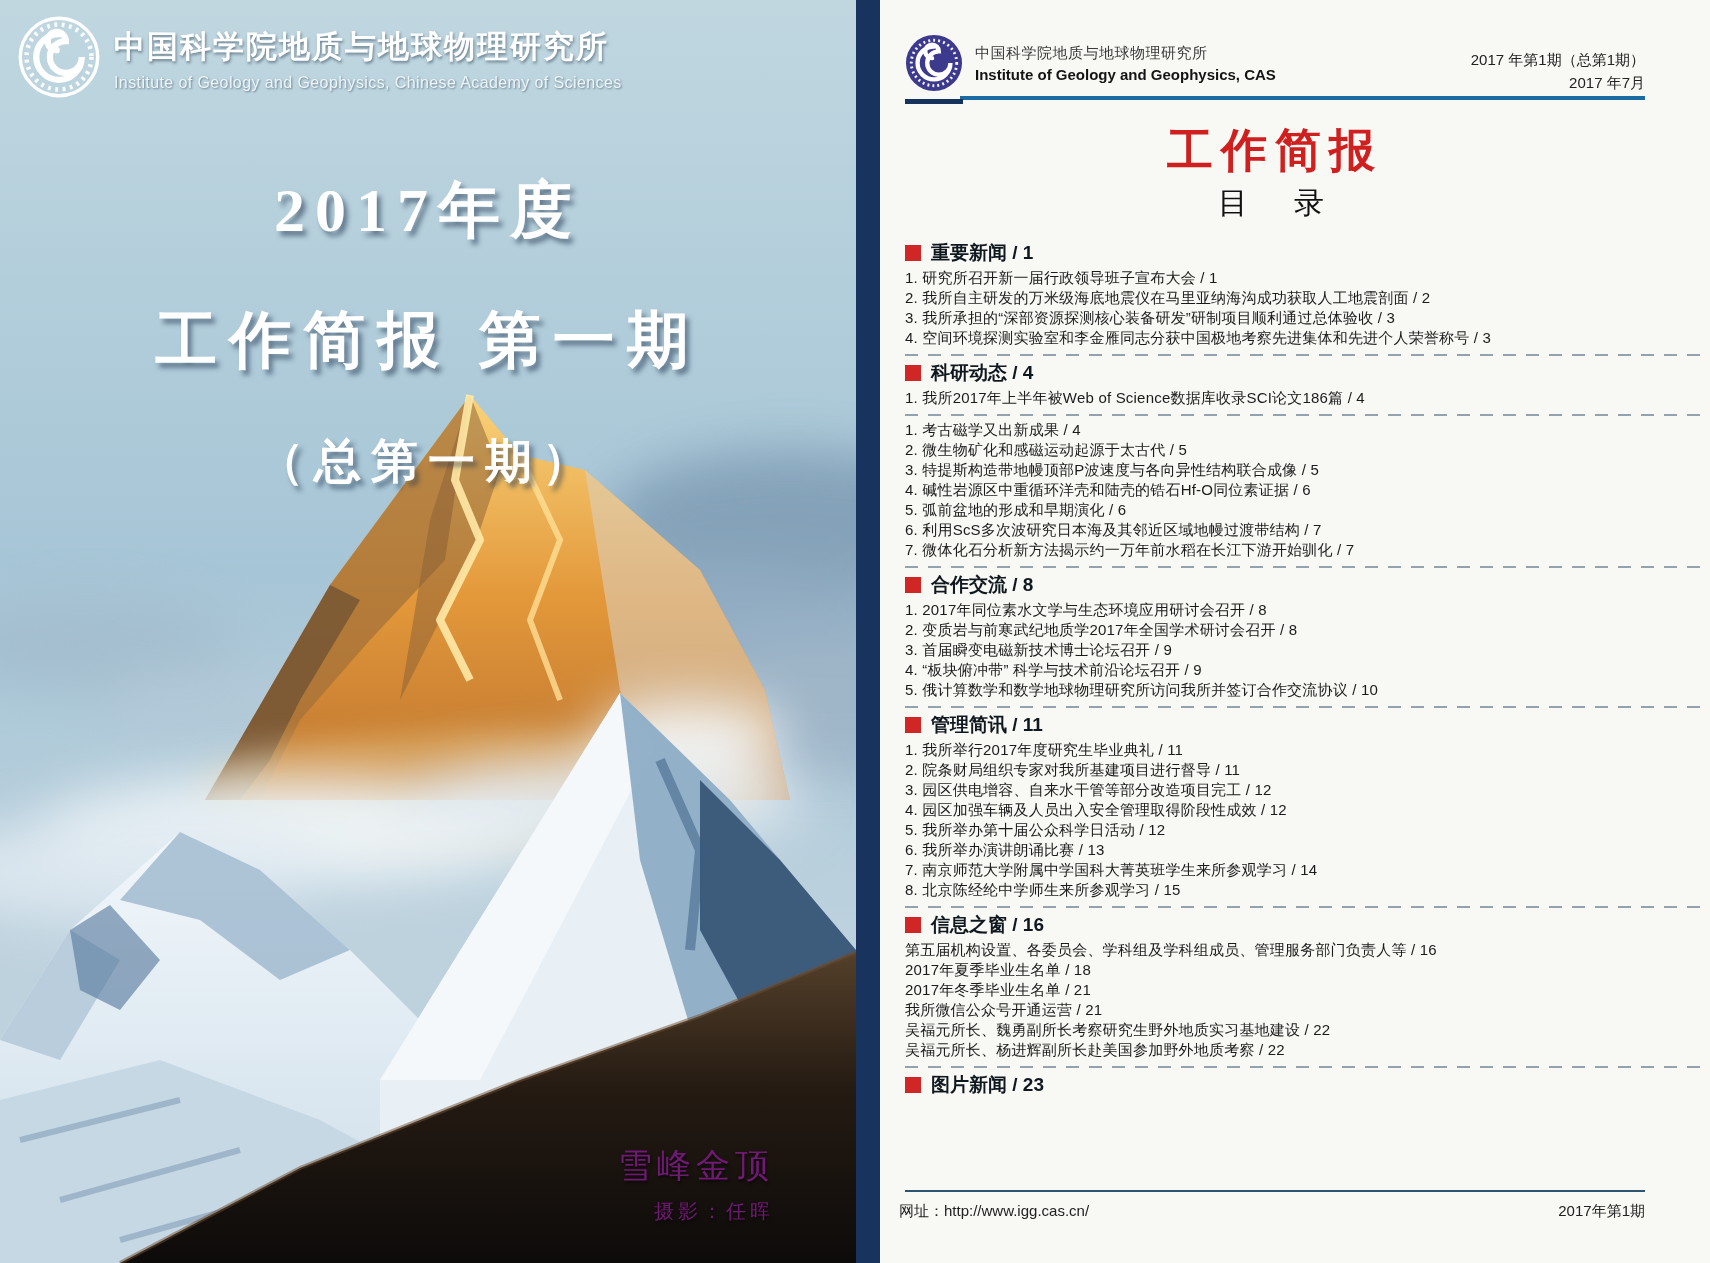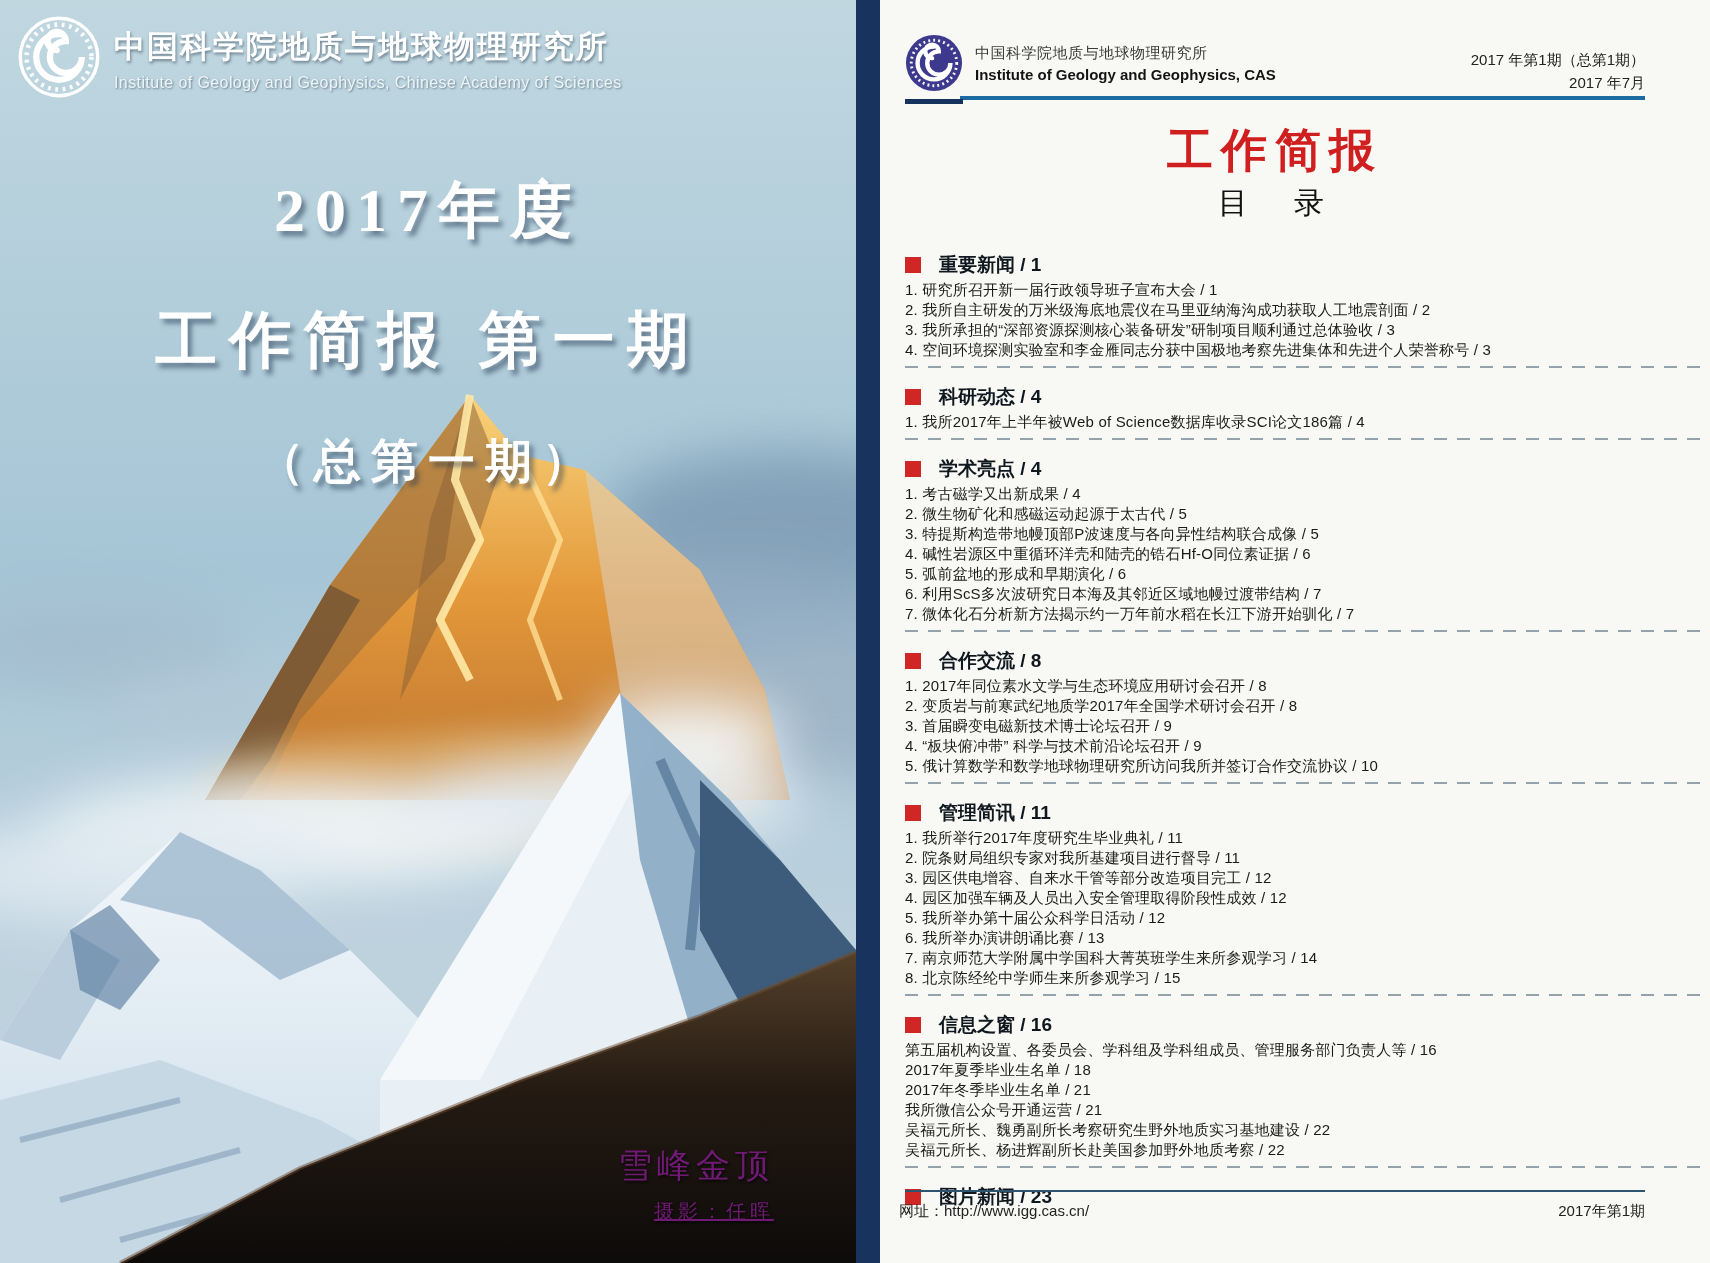--- a/index.html
+++ b/index.html
@@ -21,39 +21,39 @@
   .cover-title{position:absolute;left:0;top:168px;width:856px;text-align:center;color:#ffffff;
     font-family:"Liberation Serif","DejaVu Serif",serif;font-weight:bold;
     text-shadow:4px 5px 5px rgba(35,55,80,.55);}
   .cover-title .l1{font-size:62px;letter-spacing:10px;}
   .cover-title .l2{font-size:62px;letter-spacing:12px;margin-top:46px;}
   .cover-title .l3{font-size:47px;letter-spacing:10px;margin-top:48px;}
   .cover-caption{position:absolute;right:82px;bottom:38px;text-align:right;color:#701a75;
     font-family:"Liberation Serif","DejaVu Serif",serif;
     text-shadow:1px 2px 3px rgba(0,0,0,.65);}
   .cover-caption .cap-title{font-size:34px;letter-spacing:5px;}
-  .cover-caption .cap-credit{font-size:20px;letter-spacing:4px;margin-top:9px;text-decoration:underline;}
+  .cover-caption .cap-credit{font-size:20px;letter-spacing:4px;margin-top:9px;}
   
   .spine{position:absolute;left:856px;top:0;width:24px;height:1263px;background:#17335e;}
   
   .toc-page{position:absolute;left:880px;top:0;width:830px;height:1263px;background:#f8f8f4;}
   .toc-header{position:absolute;left:25px;top:34px;display:flex;align-items:center;gap:12px;}
   .toc-logo{width:58px;height:58px;flex:0 0 auto;}
   .toc-org-cn{font-size:15px;color:#3a3a3a;letter-spacing:.5px;}
   .toc-org-en{font-size:15px;font-weight:bold;color:#141414;margin-top:3px;}
   .toc-issue{position:absolute;right:65px;top:48px;text-align:right;font-size:15px;color:#222;line-height:23px;}
   .rule-main{position:absolute;left:80px;right:65px;top:96px;height:4px;background:#1a6ca3;}
   .rule-seg{position:absolute;left:25px;width:58px;top:99px;height:5px;background:#15335c;}
   .toc-title{position:absolute;left:25px;right:65px;top:120px;text-align:center;
     color:#cf1f1f;font-size:46px;font-weight:bold;letter-spacing:8px;}
   .toc-contents{position:absolute;left:25px;right:65px;top:183px;text-align:center;
     color:#111;font-size:30px;font-weight:normal;letter-spacing:8px;}
   .toc-body{position:absolute;left:25px;right:8px;top:236px;}
-  .toc-section-title{display:flex;align-items:center;gap:18px;font-size:19px;font-weight:bold;
-    color:#10181f;line-height:22px;margin:18px 0 4px;}
+  .toc-section-title{display:flex;align-items:center;gap:10px;font-size:19px;font-weight:bold;
+    color:#10181f;line-height:22px;margin:6px 0 4px;}
   .bullet{width:16px;height:16px;background:#d02726;flex:0 0 auto;}
   .toc-item{font-size:15px;color:#1b1b1b;line-height:20px;letter-spacing:.2px;}
   .toc-sep{height:2px;margin:6px 0 4px;
     background:repeating-linear-gradient(90deg,#93a2ad 0 13px,transparent 13px 23px);}
   .footer-rule{position:absolute;left:25px;right:65px;top:1190px;height:2px;background:#2e5570;}
   .toc-footer{position:absolute;left:19px;right:65px;top:1202px;display:flex;
     justify-content:space-between;font-size:15px;color:#222;}
 </style>
 </head>
 <body>
@@ -201,24 +201,20 @@
       <div class="toc-sep"></div>
       <div>
         <div class="toc-section-title">
           <span class="bullet"></span>
           <span>科研动态 / 4</span>
         </div>
         <div class="toc-item">1. 我所2017年上半年被Web of Science数据库收录SCI论文186篇 / 4</div>
       </div>
       <div class="toc-sep"></div>
       <div>
-        <div class="toc-section-title">
-          <span class="bullet"></span>
-          <span>学术亮点 / 4</span>
-        </div>
         <div class="toc-item">1. 考古磁学又出新成果 / 4</div>
         <div class="toc-item">2. 微生物矿化和感磁运动起源于太古代 / 5</div>
         <div class="toc-item">3. 特提斯构造带地幔顶部P波速度与各向异性结构联合成像 / 5</div>
         <div class="toc-item">4. 碱性岩源区中重循环洋壳和陆壳的锆石Hf-O同位素证据 / 6</div>
         <div class="toc-item">5. 弧前盆地的形成和早期演化 / 6</div>
         <div class="toc-item">6. 利用ScS多次波研究日本海及其邻近区域地幔过渡带结构 / 7</div>
         <div class="toc-item">7. 微体化石分析新方法揭示约一万年前水稻在长江下游开始驯化 / 7</div>
       </div>
       <div class="toc-sep"></div>
       <div>

